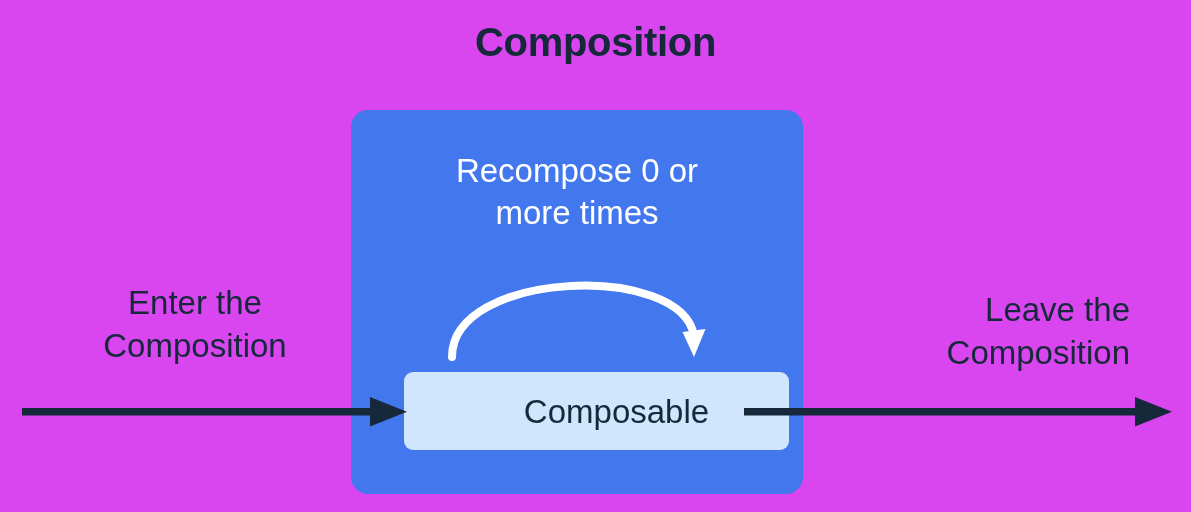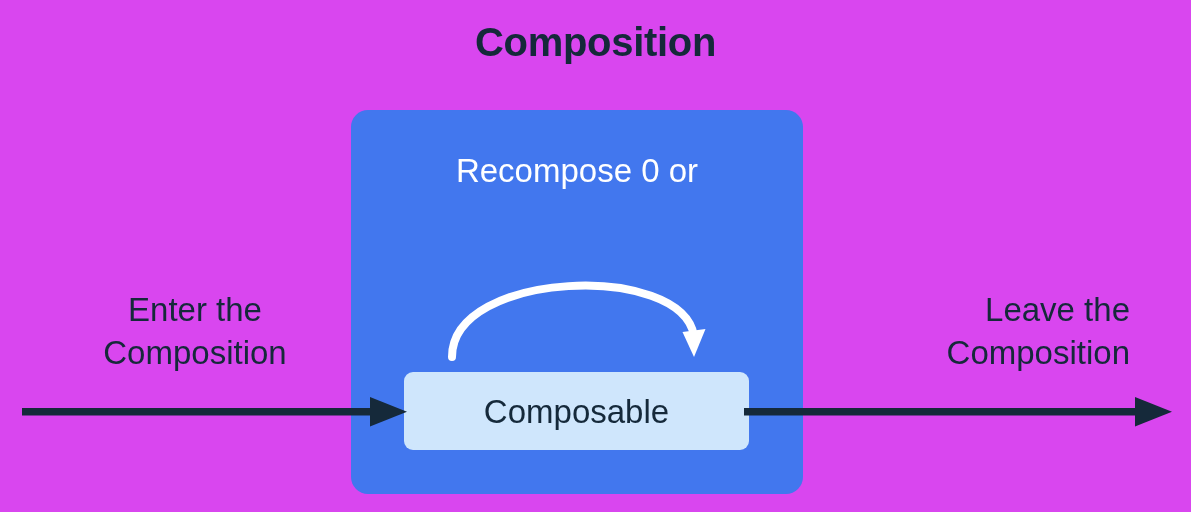--- a/index.html
+++ b/index.html
@@ -75,40 +75,41 @@
     position: absolute;
     left: 404px;
     top: 372px;
     width: 345px;
     height: 78px;
     background: #cfe6fc;
     border-radius: 9px;
     display: flex;
     align-items: center;
     justify-content: center;
+    padding-left: 40px;
   }
   #composable-label {
     font-size: 33px;
     color: #15293a;
     line-height: 1;
     font-weight: normal;
   }
 
   
   .side-caption {
     position: absolute;
     text-align: center;
     font-size: 33px;
     line-height: 43px;
     color: #15293a;
     font-weight: normal;
   }
   #enter-caption {
     left: 40px;
-    top: 288px;
+    top: 281px;
     width: 310px;
   }
   #leave-caption {
     left: 820px;
     top: 288px;
     width: 310px;
     text-align: right;
   }
   .side-caption .cap-line { display: block; }
 
@@ -132,20 +133,21 @@
 <body>
 
 <div id="diagram-root">
 
   <div id="page-title">Composition</div>
 
   <div id="composition-region"></div>
 
   <div id="recompose-caption">
     <span class="cap-line">Recompose 0 or</span>
+    <span class="cap-line">more times</span>
   </div>
 
   <svg id="recompose-arrow" viewBox="0 0 290 130">
     <path d="M 22 117 C 22 30, 252 22, 264 96" fill="none" stroke="#ffffff" stroke-width="8" stroke-linecap="round"></path>
     <path d="M 252.5 92 L 275.5 89 L 264 117 Z" fill="#ffffff"></path>
   </svg>
 
   <div id="composable-box">
     <span id="composable-label">Composable</span>
   </div>

